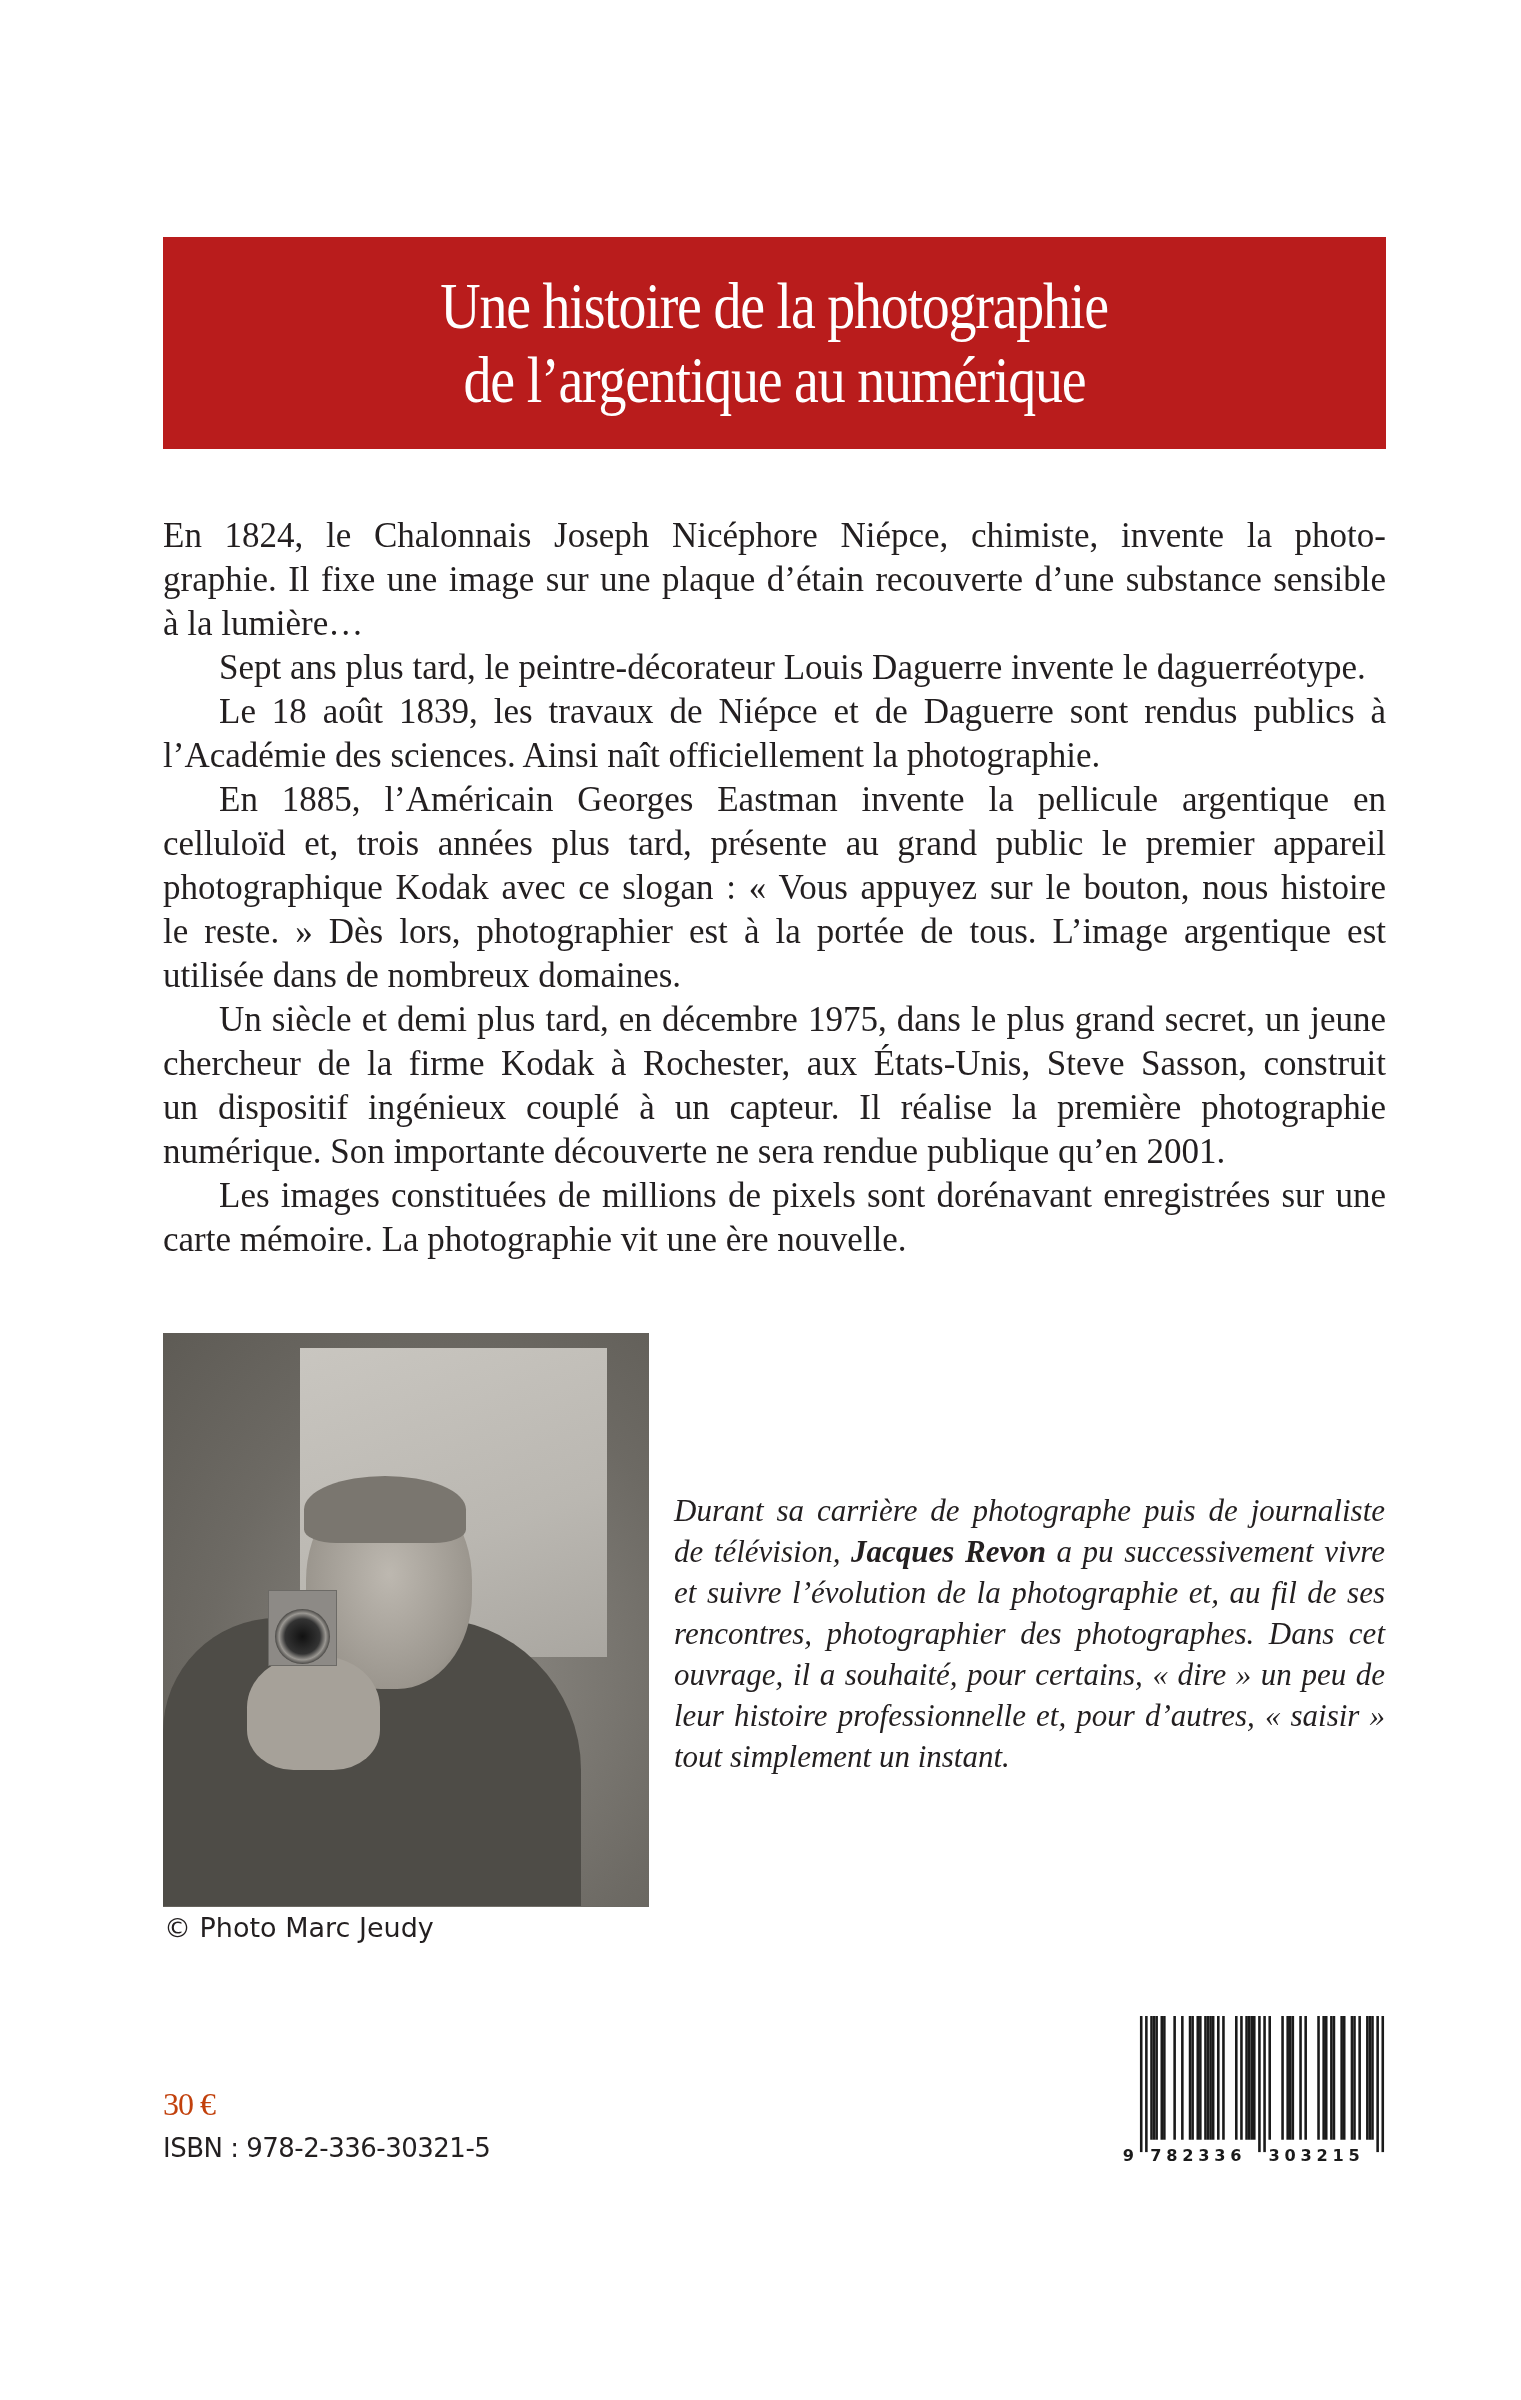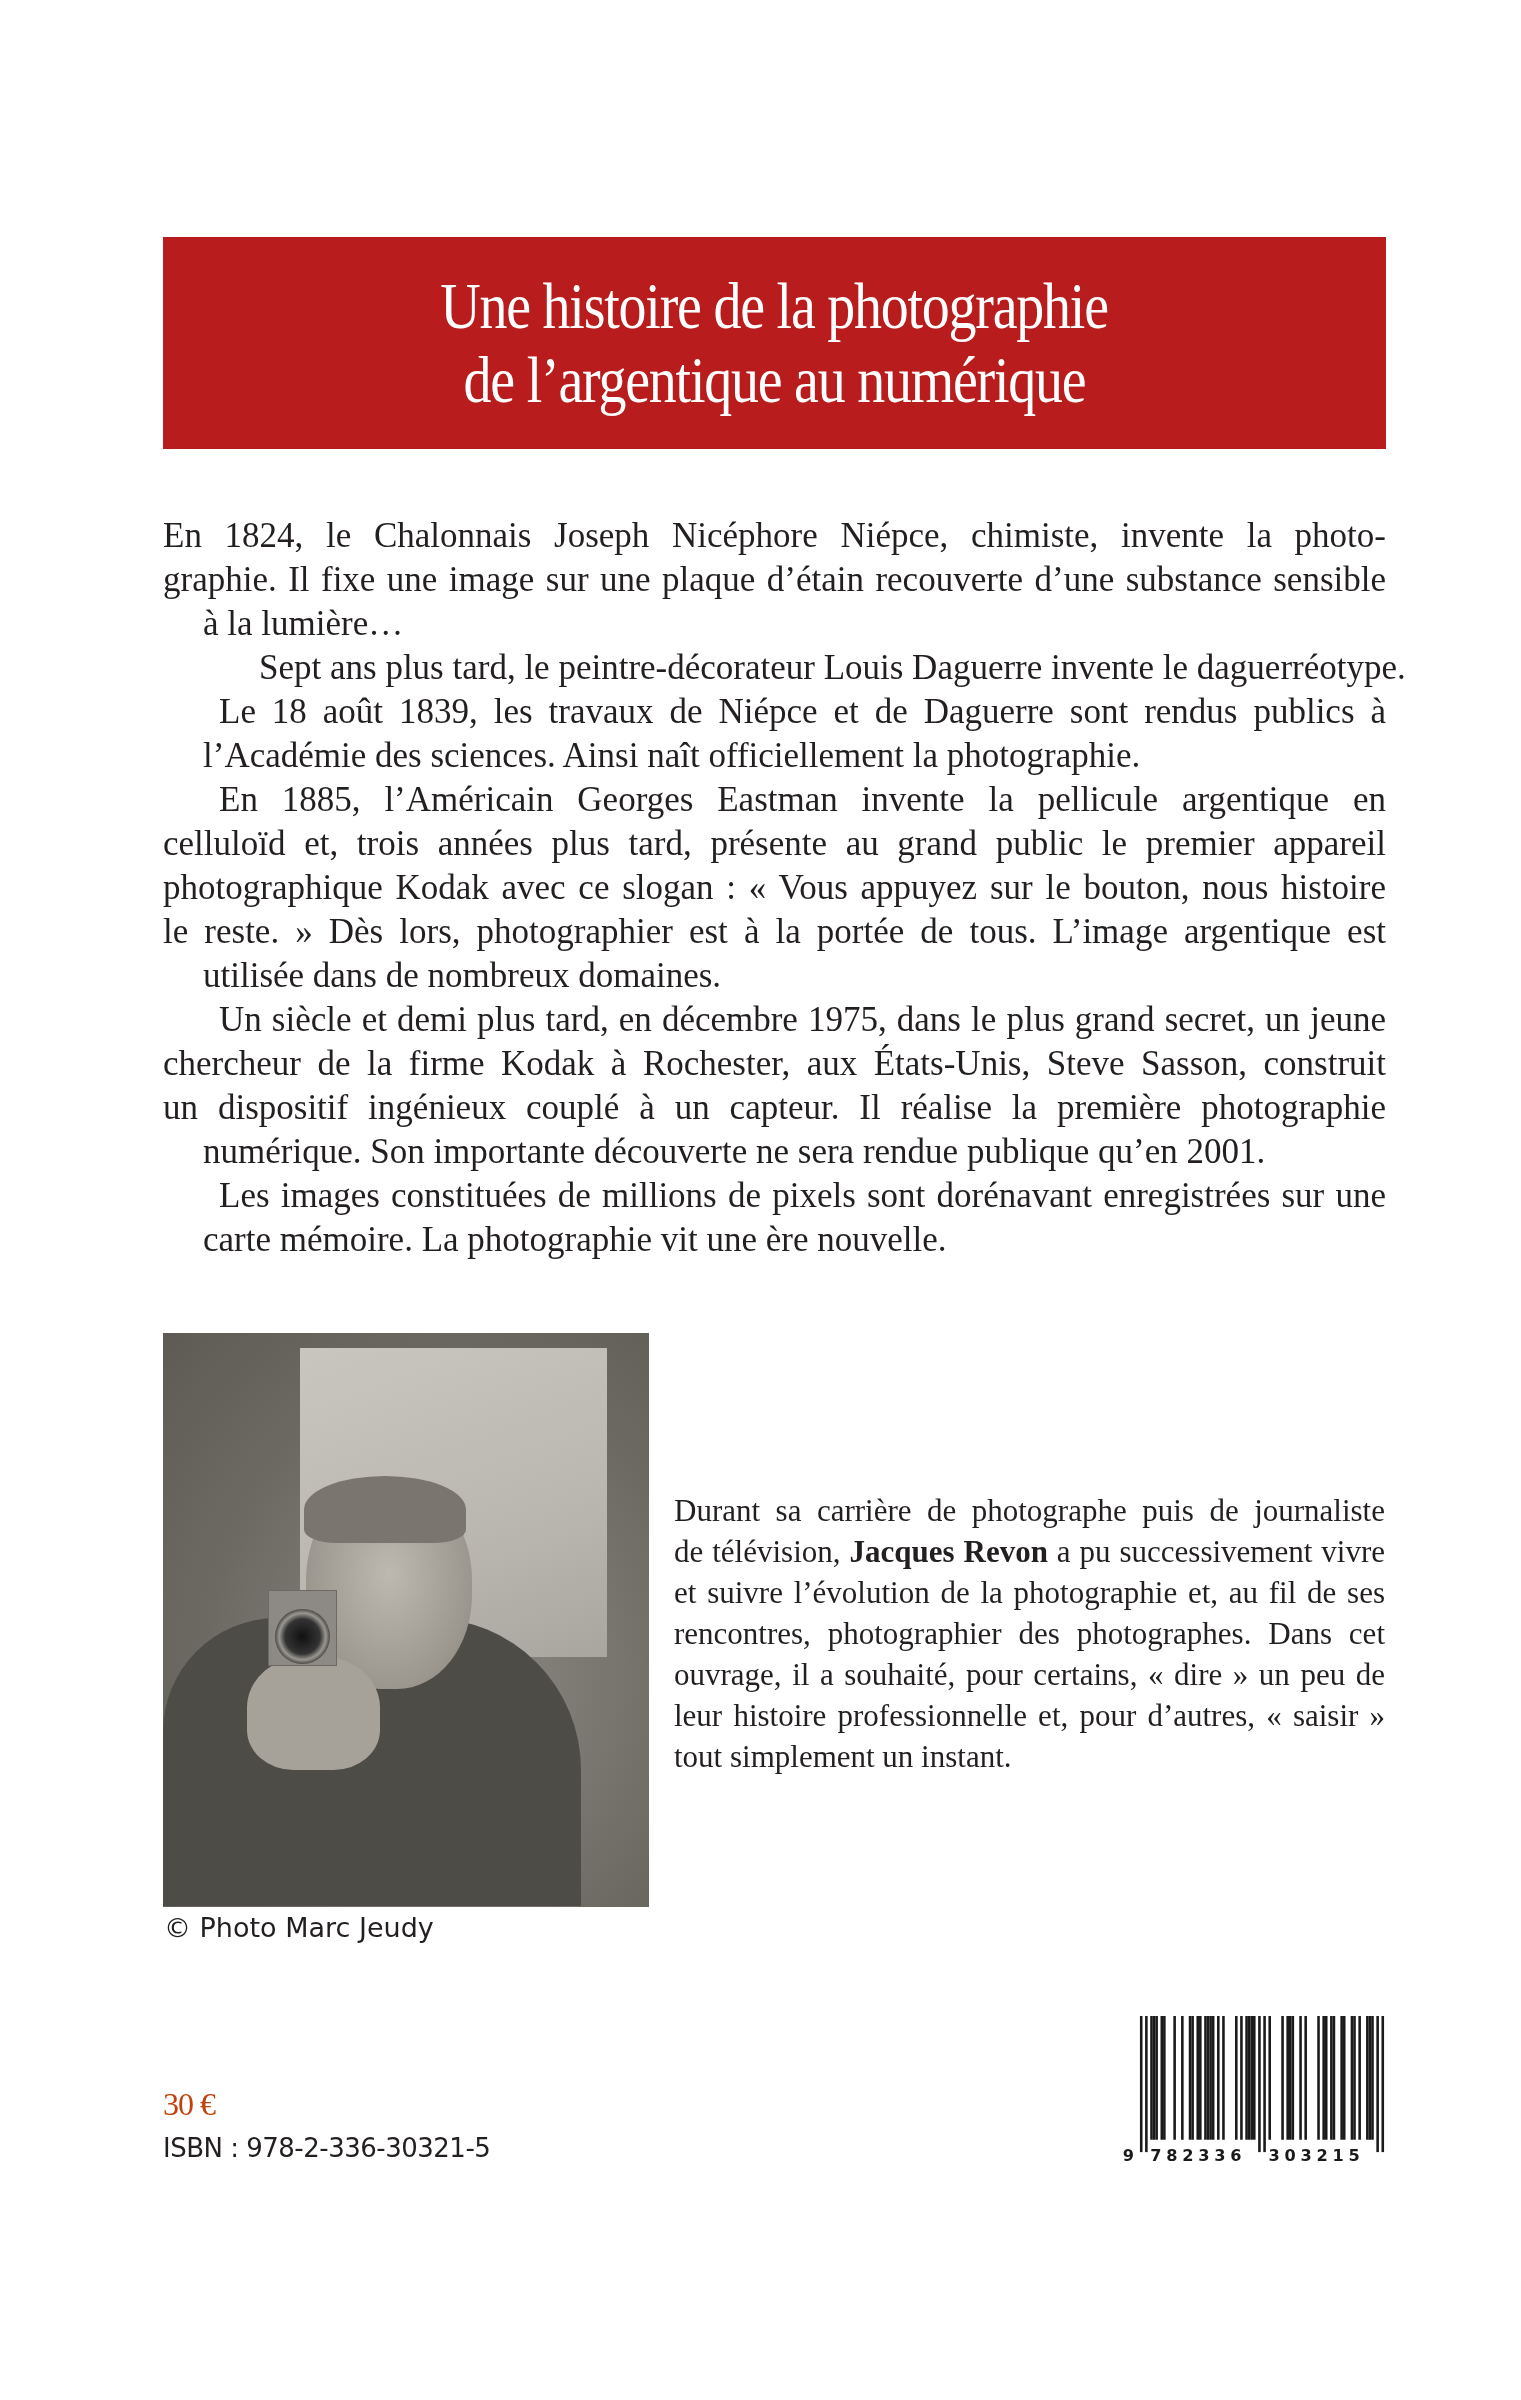--- a/index.html
+++ b/index.html
@@ -11,21 +11,21 @@
     display:flex; flex-direction:column; justify-content:center; align-items:center;
   }
   .banner .t { font-size:65px; line-height:74px; letter-spacing:-1.4px; transform:scaleX(0.86); white-space:nowrap; }
   .body-text {
     position:absolute; left:163px; top:514px; width:1223px;
     font-family:"Liberation Serif","DejaVu Serif",serif;
     font-size:35px; line-height:44px; color:#231f20;
   }
   .body-text p { margin:0; text-align:justify; text-align-last:left; }
   .body-text .ln { display:block; text-align:justify; text-align-last:justify; white-space:nowrap; overflow:visible; }
-  .body-text .ln.last { text-align-last:left;margin-left:40px; }
+  .body-text .ln.last { text-align-last:left; }
   .photo {
     position:absolute; left:163px; top:1333px; width:486px; height:574px;
     background: radial-gradient(ellipse at 60% 60%, #8d8a84 0%, #6d6a64 60%, #5e5b55 100%);
     overflow:hidden;
   }
   .photo .panel {
     position:absolute; left:137px; top:15px; width:307px; height:309px;
     background: linear-gradient(160deg,#c9c6c0 0%,#bab7b1 60%,#a9a6a0 100%);
   }
   .photo .shirt {
@@ -52,21 +52,21 @@
   .photo .hands {
     position:absolute; left:84px; top:323px; width:133px; height:114px;
     background:#a6a199; border-radius:45% 45% 35% 35%;
   }
   .caption {
     position:absolute; left:164px; top:1912px;
     font-family:"DejaVu Sans","Liberation Sans",sans-serif; font-size:27px; color:#231f20;
   }
   .author {
     position:absolute; left:674px; top:1490px; width:711px;
-    font-family:"Liberation Serif","DejaVu Serif",serif; 
+    font-family:"Liberation Serif","DejaVu Serif",serif; font-style:italic;
     font-size:31px; line-height:41px; color:#231f20;
   }
   .author .ln { display:block; text-align:justify; text-align-last:justify; white-space:nowrap; }
   .author .ln.last { text-align-last:left; }
   .author b { font-weight:bold; }
   .price {
     position:absolute; left:163px; top:2086px;
     font-family:Liberation Serif, serif; font-size:32px; color:#c2410c; letter-spacing:-1px;
   }
   .isbn {

